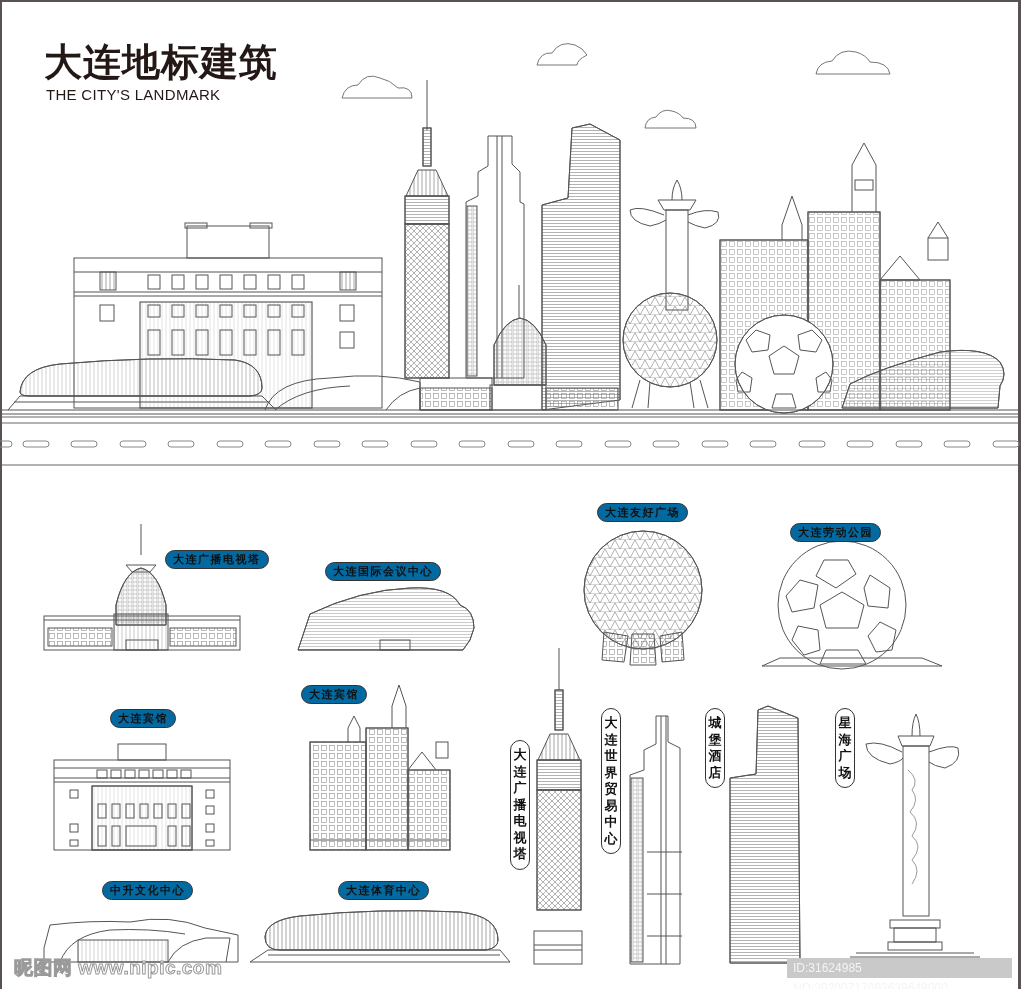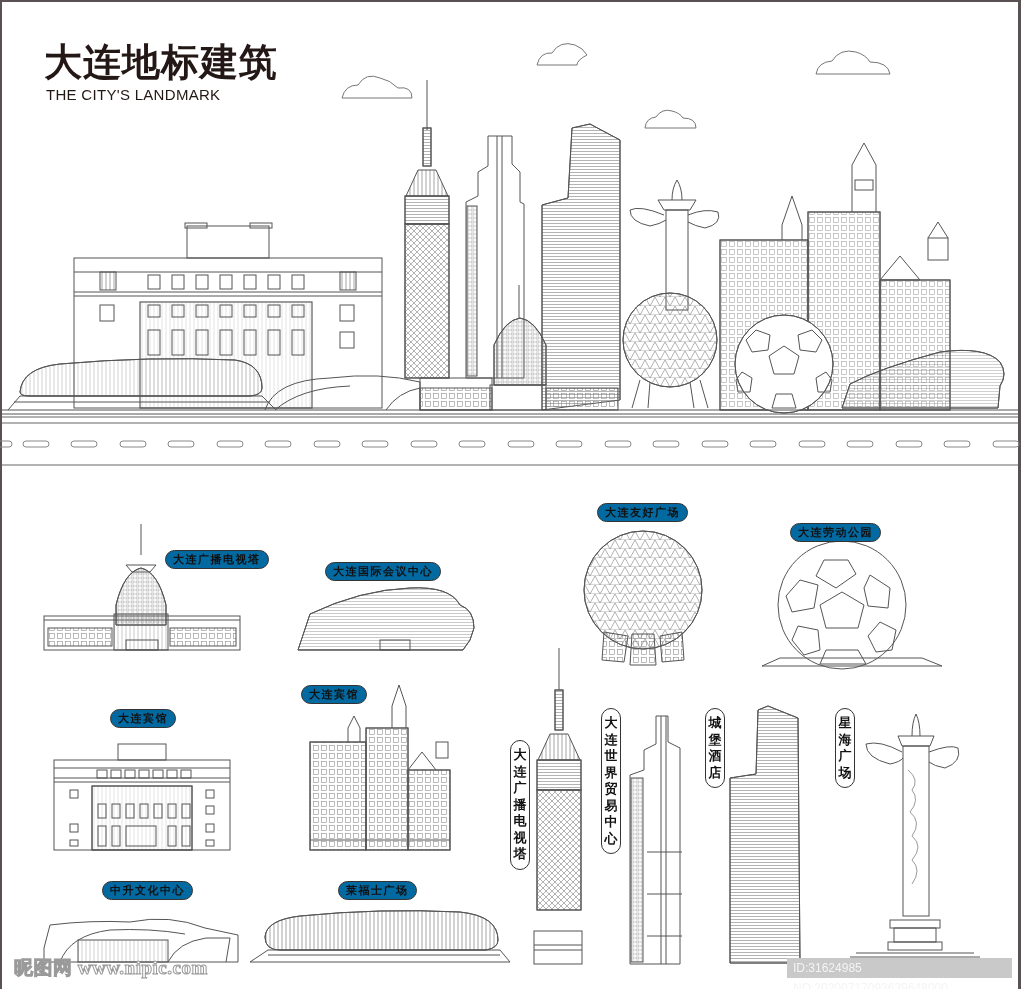--- a/index.html
+++ b/index.html
@@ -3,21 +3,21 @@
 <meta charset="utf-8">
 <style>
   html,body{margin:0;padding:0;background:#fff;}
   body{width:1024px;height:989px;position:relative;overflow:hidden;font-family:"DejaVu Sans",sans-serif;}
   .frame{position:absolute;left:0;top:0;width:1021px;height:989px;border-left:2px solid #5a5252;border-top:2px solid #5a5252;border-right:3px solid #5a5252;box-sizing:border-box;}
   .title{position:absolute;left:44px;top:40px;font-size:38px;font-weight:bold;color:#231815;letter-spacing:1px;line-height:44px;}
   .subtitle{position:absolute;left:46px;top:86px;font-family:"Liberation Sans",sans-serif;font-size:15px;color:#231815;letter-spacing:0.3px;}
   svg.art{position:absolute;left:0;top:0;}
   .label{position:absolute;border:1.5px solid #333;border-radius:12px;background:#0369a1;font-size:11px;font-weight:bold;color:#111;padding:1px 7px;line-height:15px;white-space:nowrap;letter-spacing:1.5px;}
   .vlabel{position:absolute;border:1.5px solid #333;border-radius:12px;background:#fff;font-size:13px;font-weight:bold;color:#111;width:16px;text-align:center;line-height:16.5px;padding:6px 1px;word-break:break-all;}
-  .wm-left{position:absolute;left:14px;top:955px;font-family:Liberation Serif, serif;font-size:19px;font-weight:bold;color:#fff;-webkit-text-stroke:1px #9a9a9a;letter-spacing:0.5px;text-align:right;}
+  .wm-left{position:absolute;left:14px;top:955px;font-family:Liberation Sans, sans-serif;font-size:19px;font-weight:bold;color:#fff;-webkit-text-stroke:1px #9a9a9a;letter-spacing:0.5px;text-align:right;}
   .wm-right{position:absolute;left:787px;top:958px;width:225px;height:20px;background:#c9c9c9;color:#f4f4f4;font-family:"Liberation Sans",sans-serif;font-size:12px;line-height:20px;padding-left:6px;box-sizing:border-box;}
 </style>
 </head>
 <body>
 
 <div class="frame"></div>
 
 <div class="title">大连地标建筑</div>
 <div class="subtitle">THE CITY'S LANDMARK</div>
 
@@ -346,16 +346,16 @@
 <div class="label" style="left:325px;top:562px;">大连国际会议中心</div>
 <div class="label" style="left:597px;top:503px;">大连友好广场</div>
 <div class="label" style="left:790px;top:523px;font-family:Liberation Serif, serif;">大连劳动公园</div>
 <div class="label" style="left:110px;top:709px;">大连宾馆</div>
 <div class="label" style="left:301px;top:685px;">大连宾馆</div>
 <div class="vlabel" style="left:510px;top:740px;">大连广播电视塔</div>
 <div class="vlabel" style="left:601px;top:708px;">大连世界贸易中心</div>
 <div class="vlabel" style="left:705px;top:708px;">城堡酒店</div>
 <div class="vlabel" style="left:835px;top:708px;">星海广场</div>
 <div class="label" style="left:102px;top:881px;">中升文化中心</div>
-<div class="label" style="left:338px;top:881px;">莱福士广场</div>
+<div class="label" style="left:338px;top:881px;">大连体育中心</div>
 
 <div class="wm-left">昵图网 www.nipic.com</div>
 <div class="wm-right">ID:31624985 NO:20200717093639648000</div>
 
 </body></html>

